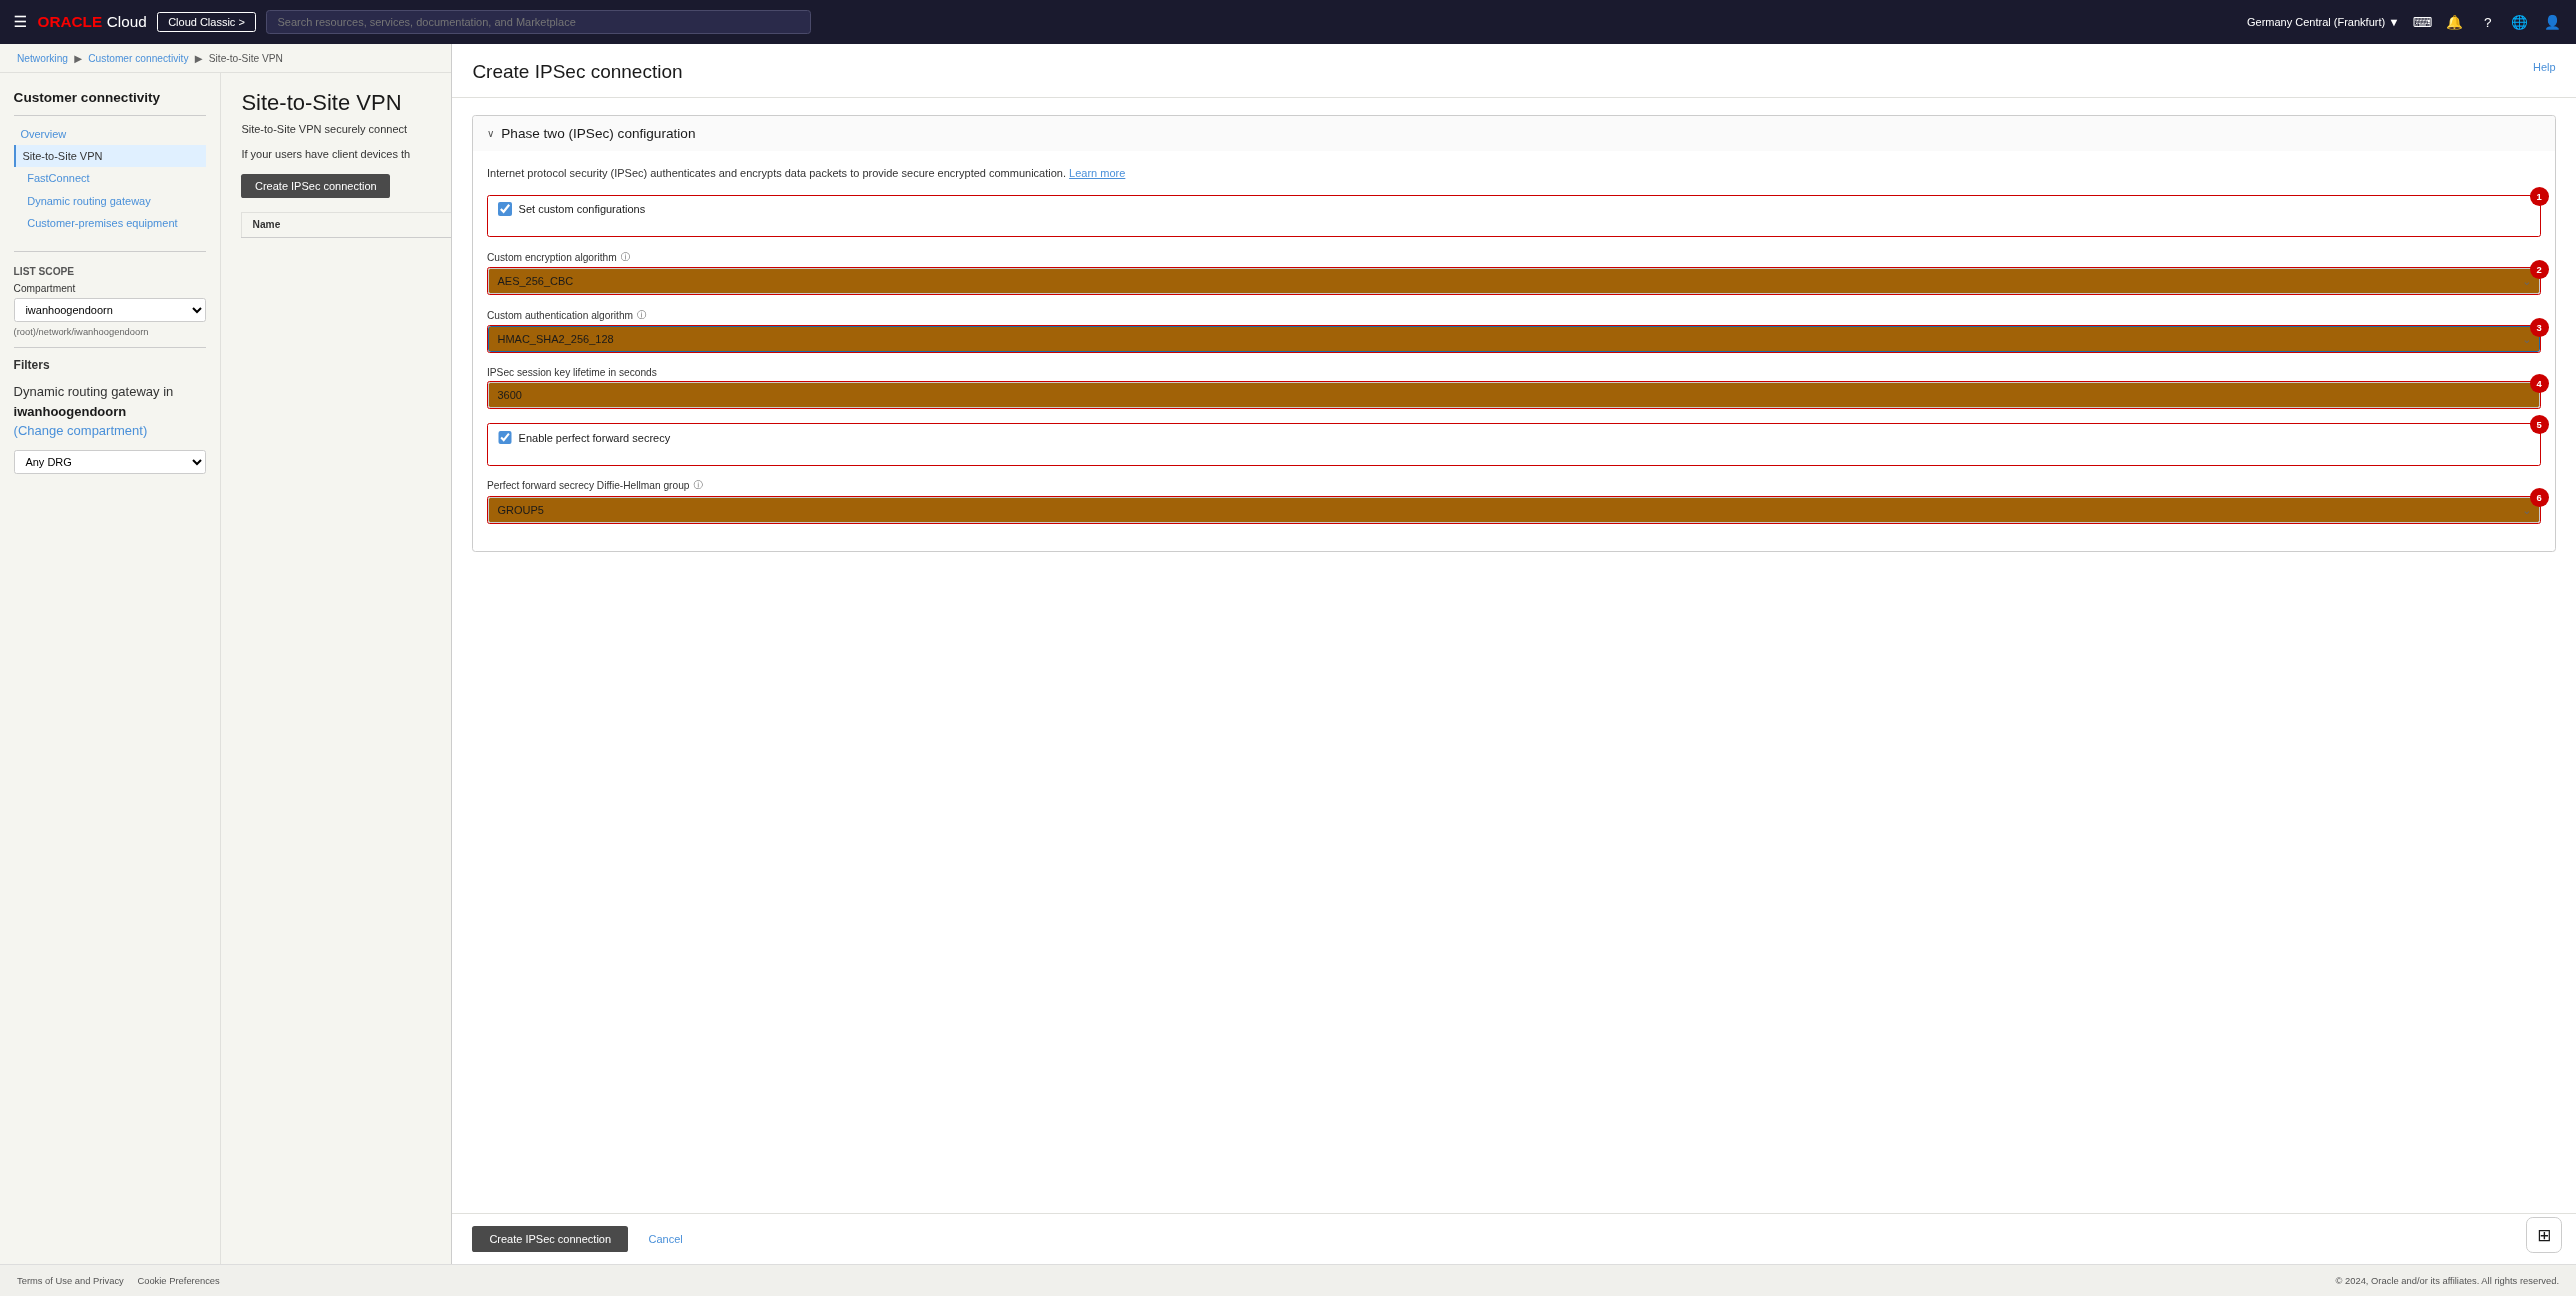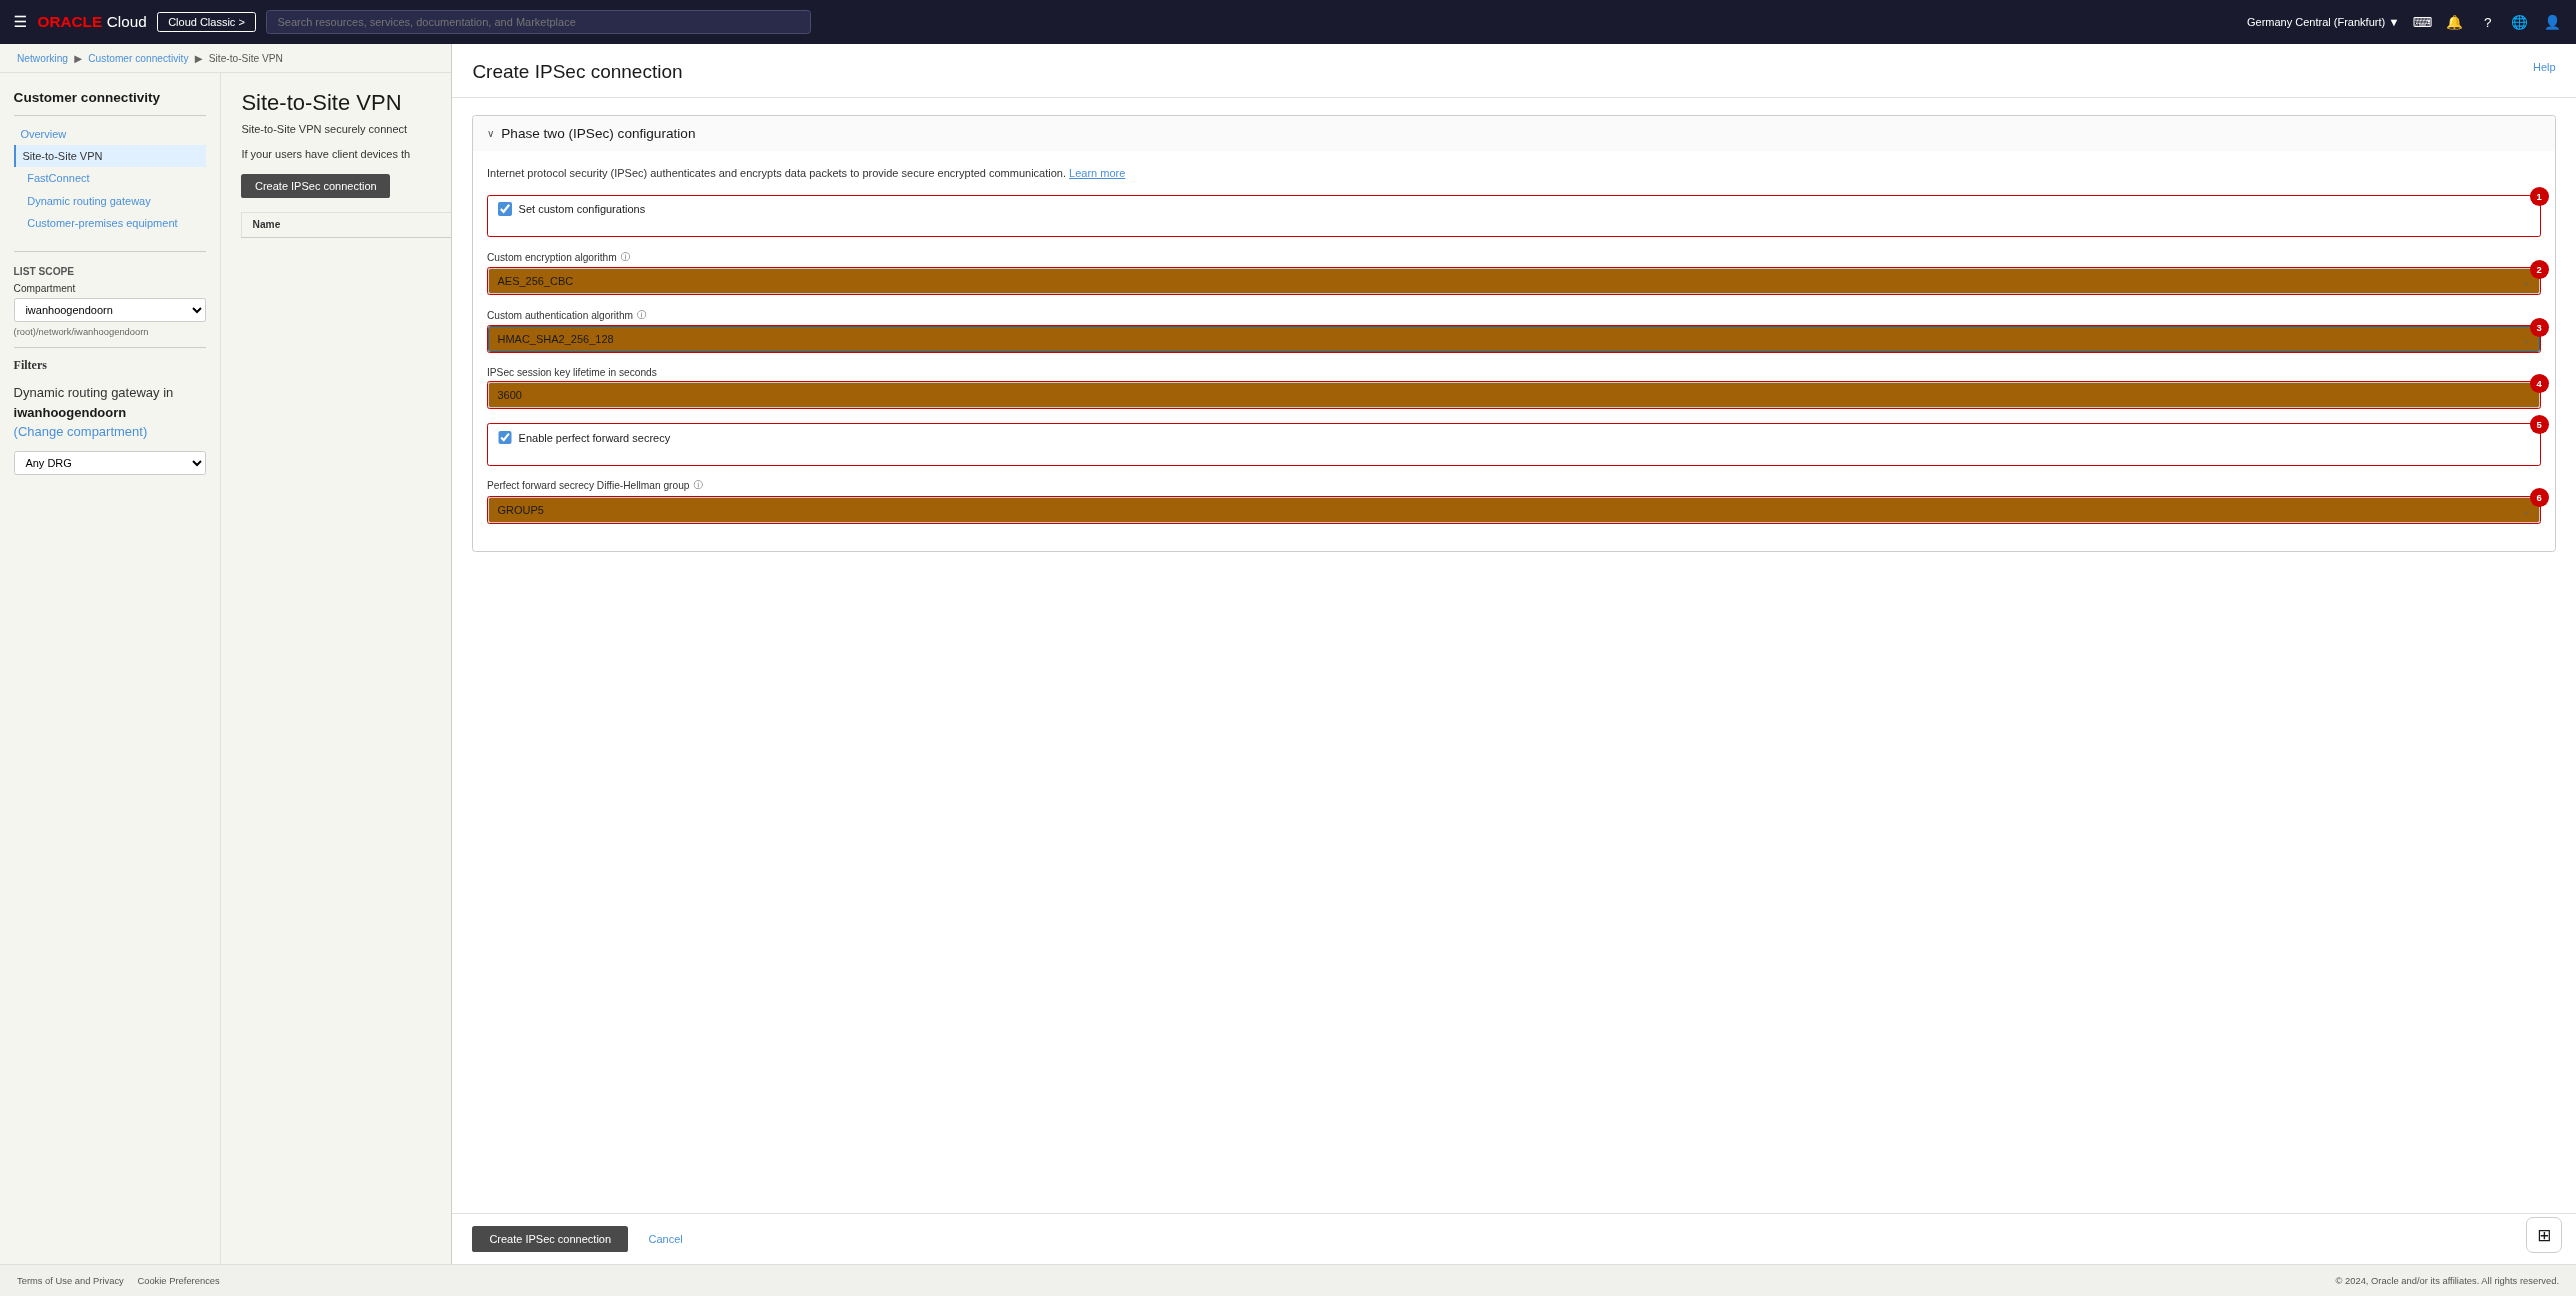--- a/index.html
+++ b/index.html
@@ -102,21 +102,21 @@
       width: 100%;
       padding: 4.3px 6.8px;
       border: 0.9px solid #ccc;
       border-radius: 2.6px;
       background: white;
       font-size: 11px;
       margin-bottom: 3.4px;
     }
     .compartment-path { font-size: 9.4px; color: #666; margin-bottom: 10.2px; }
 
-    .filter-title { font-size: 12px; font-weight: 600; color: #333; margin-bottom: 10.2px; font-family: Liberation Serif, serif; }
+    .filter-title { font-size: 12px; font-weight: 600; color: #333; margin-bottom: 10.2px; }
     .drg-info { font-size: 13px; color: #333; margin-bottom: 9px; line-height: 1.5; }
     .drg-info strong { color: #1a1a1a; }
     .drg-info a { color: #4a90d9; text-decoration: none; }
     .drg-select {
       width: 100%;
       padding: 4.3px 6.8px;
       border: 0.9px solid #ccc;
       border-radius: 2.6px;
       background: white;
       font-size: 11px;

